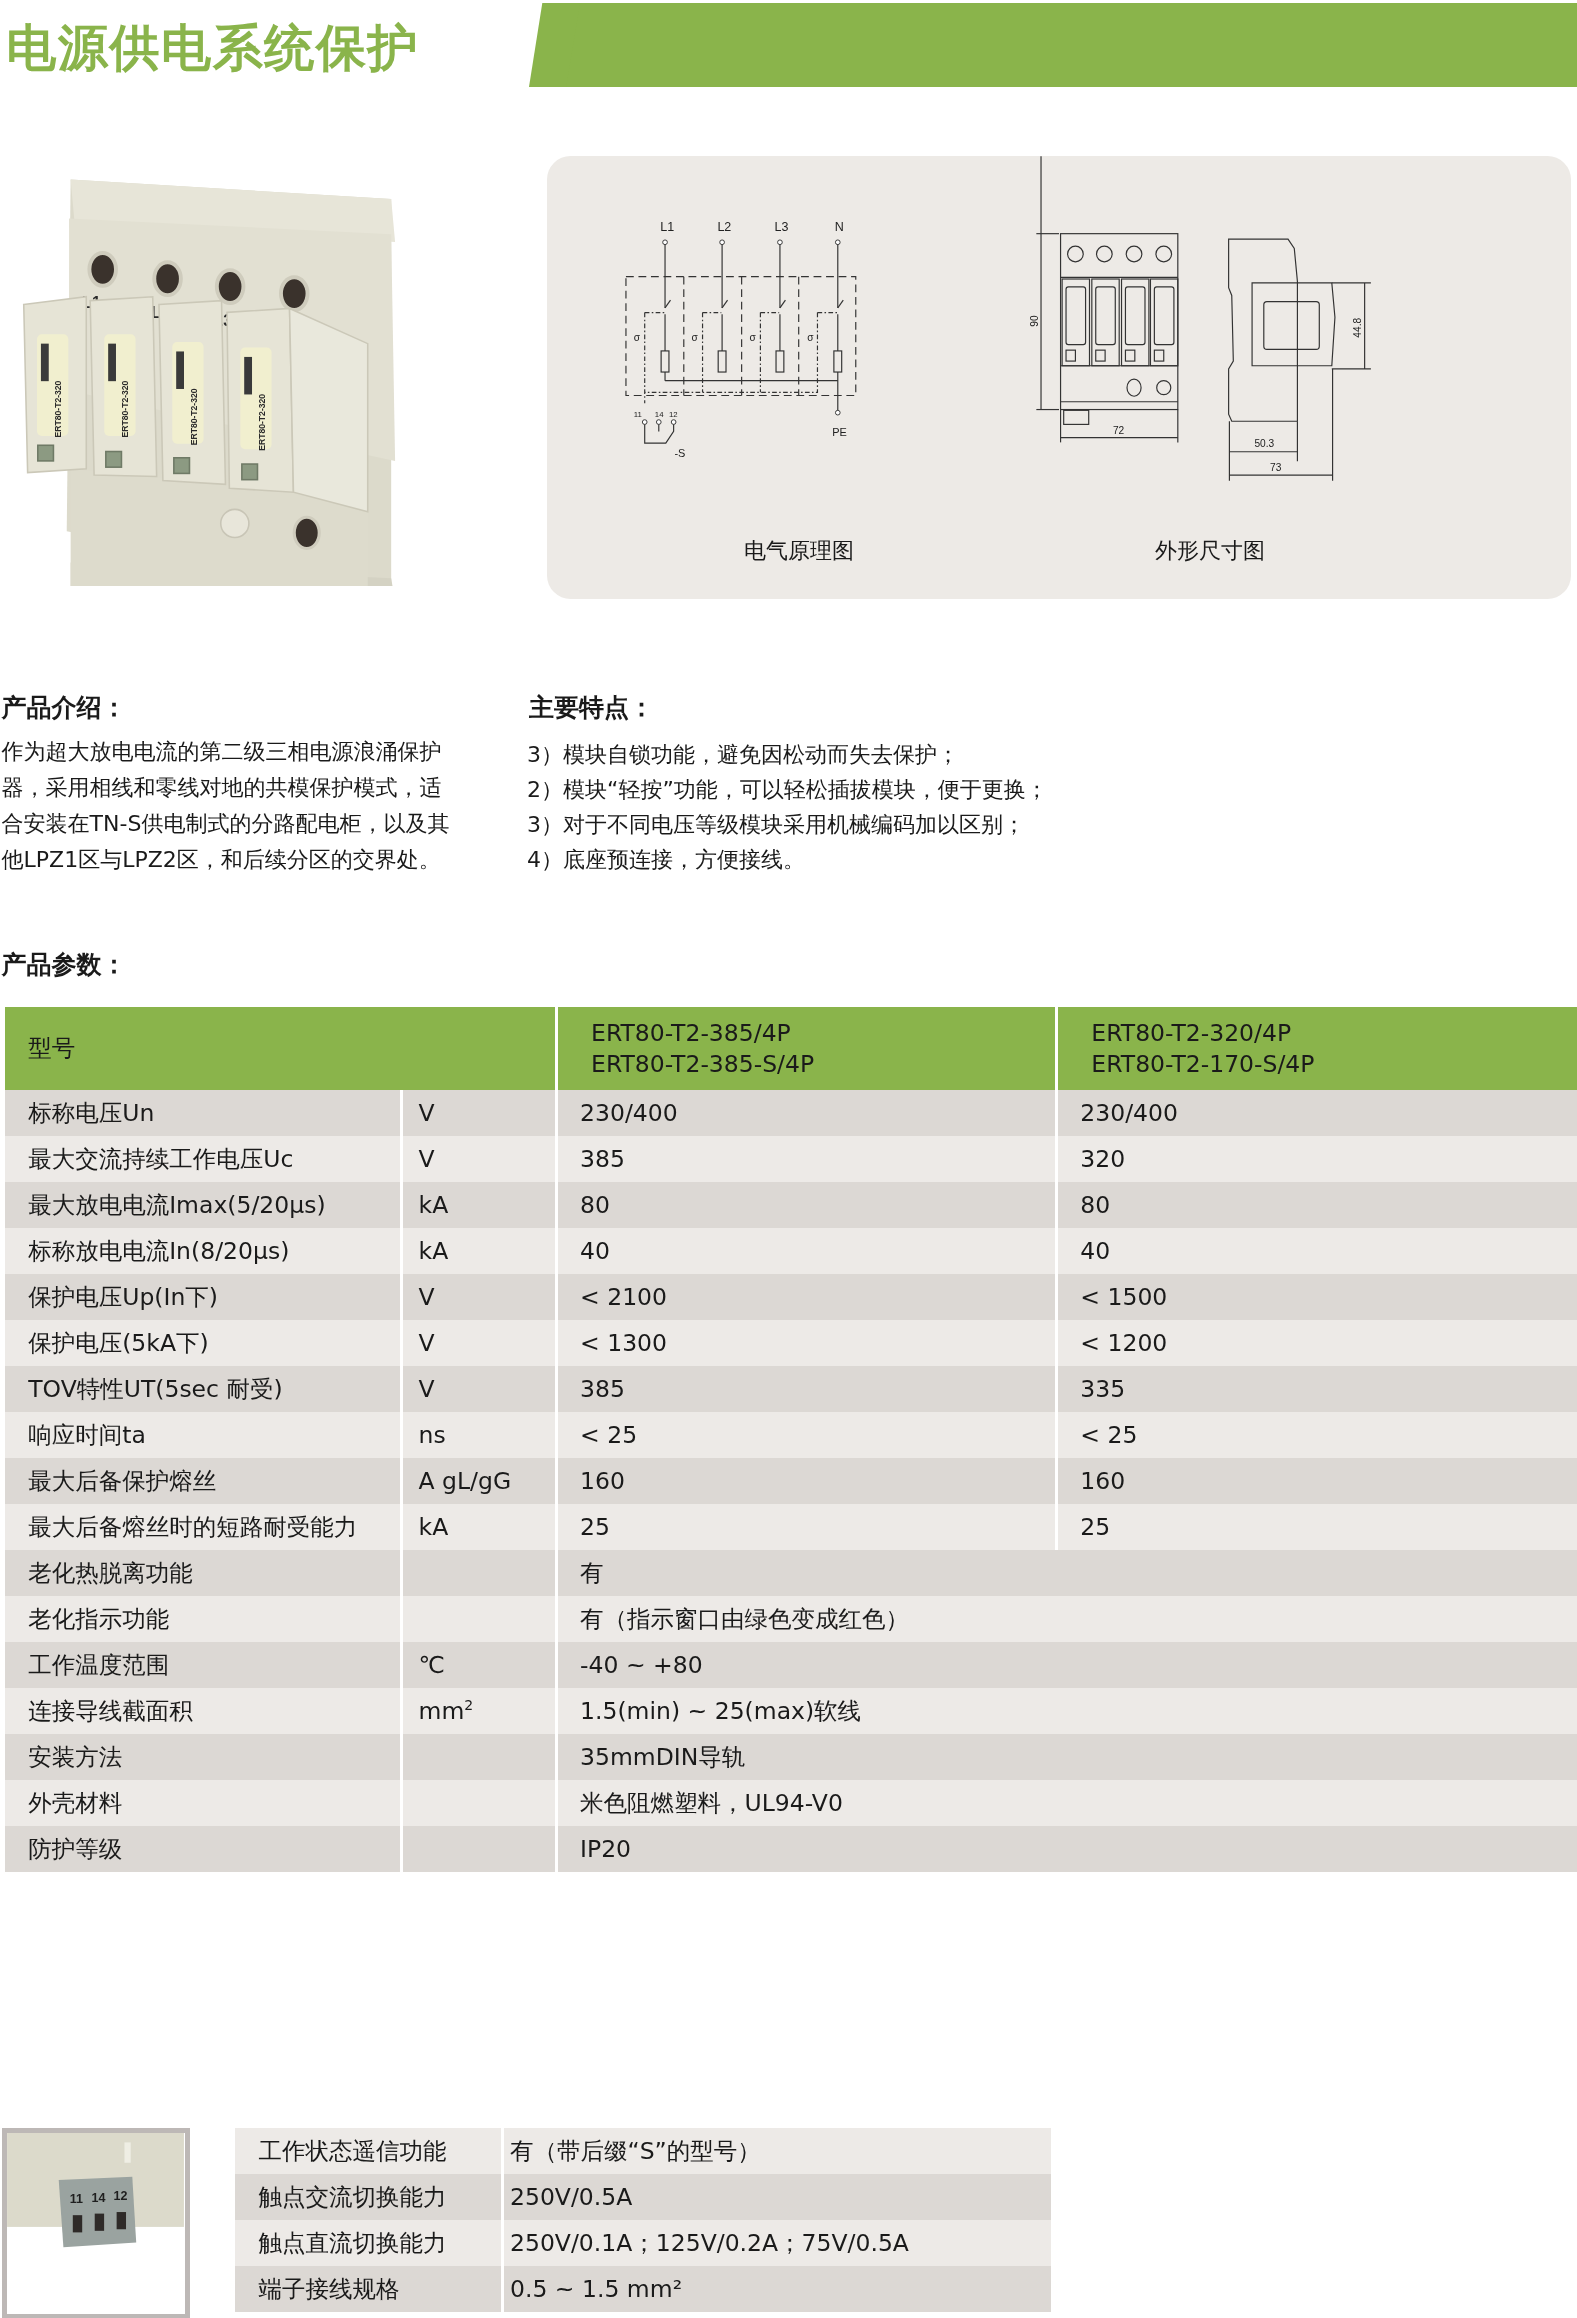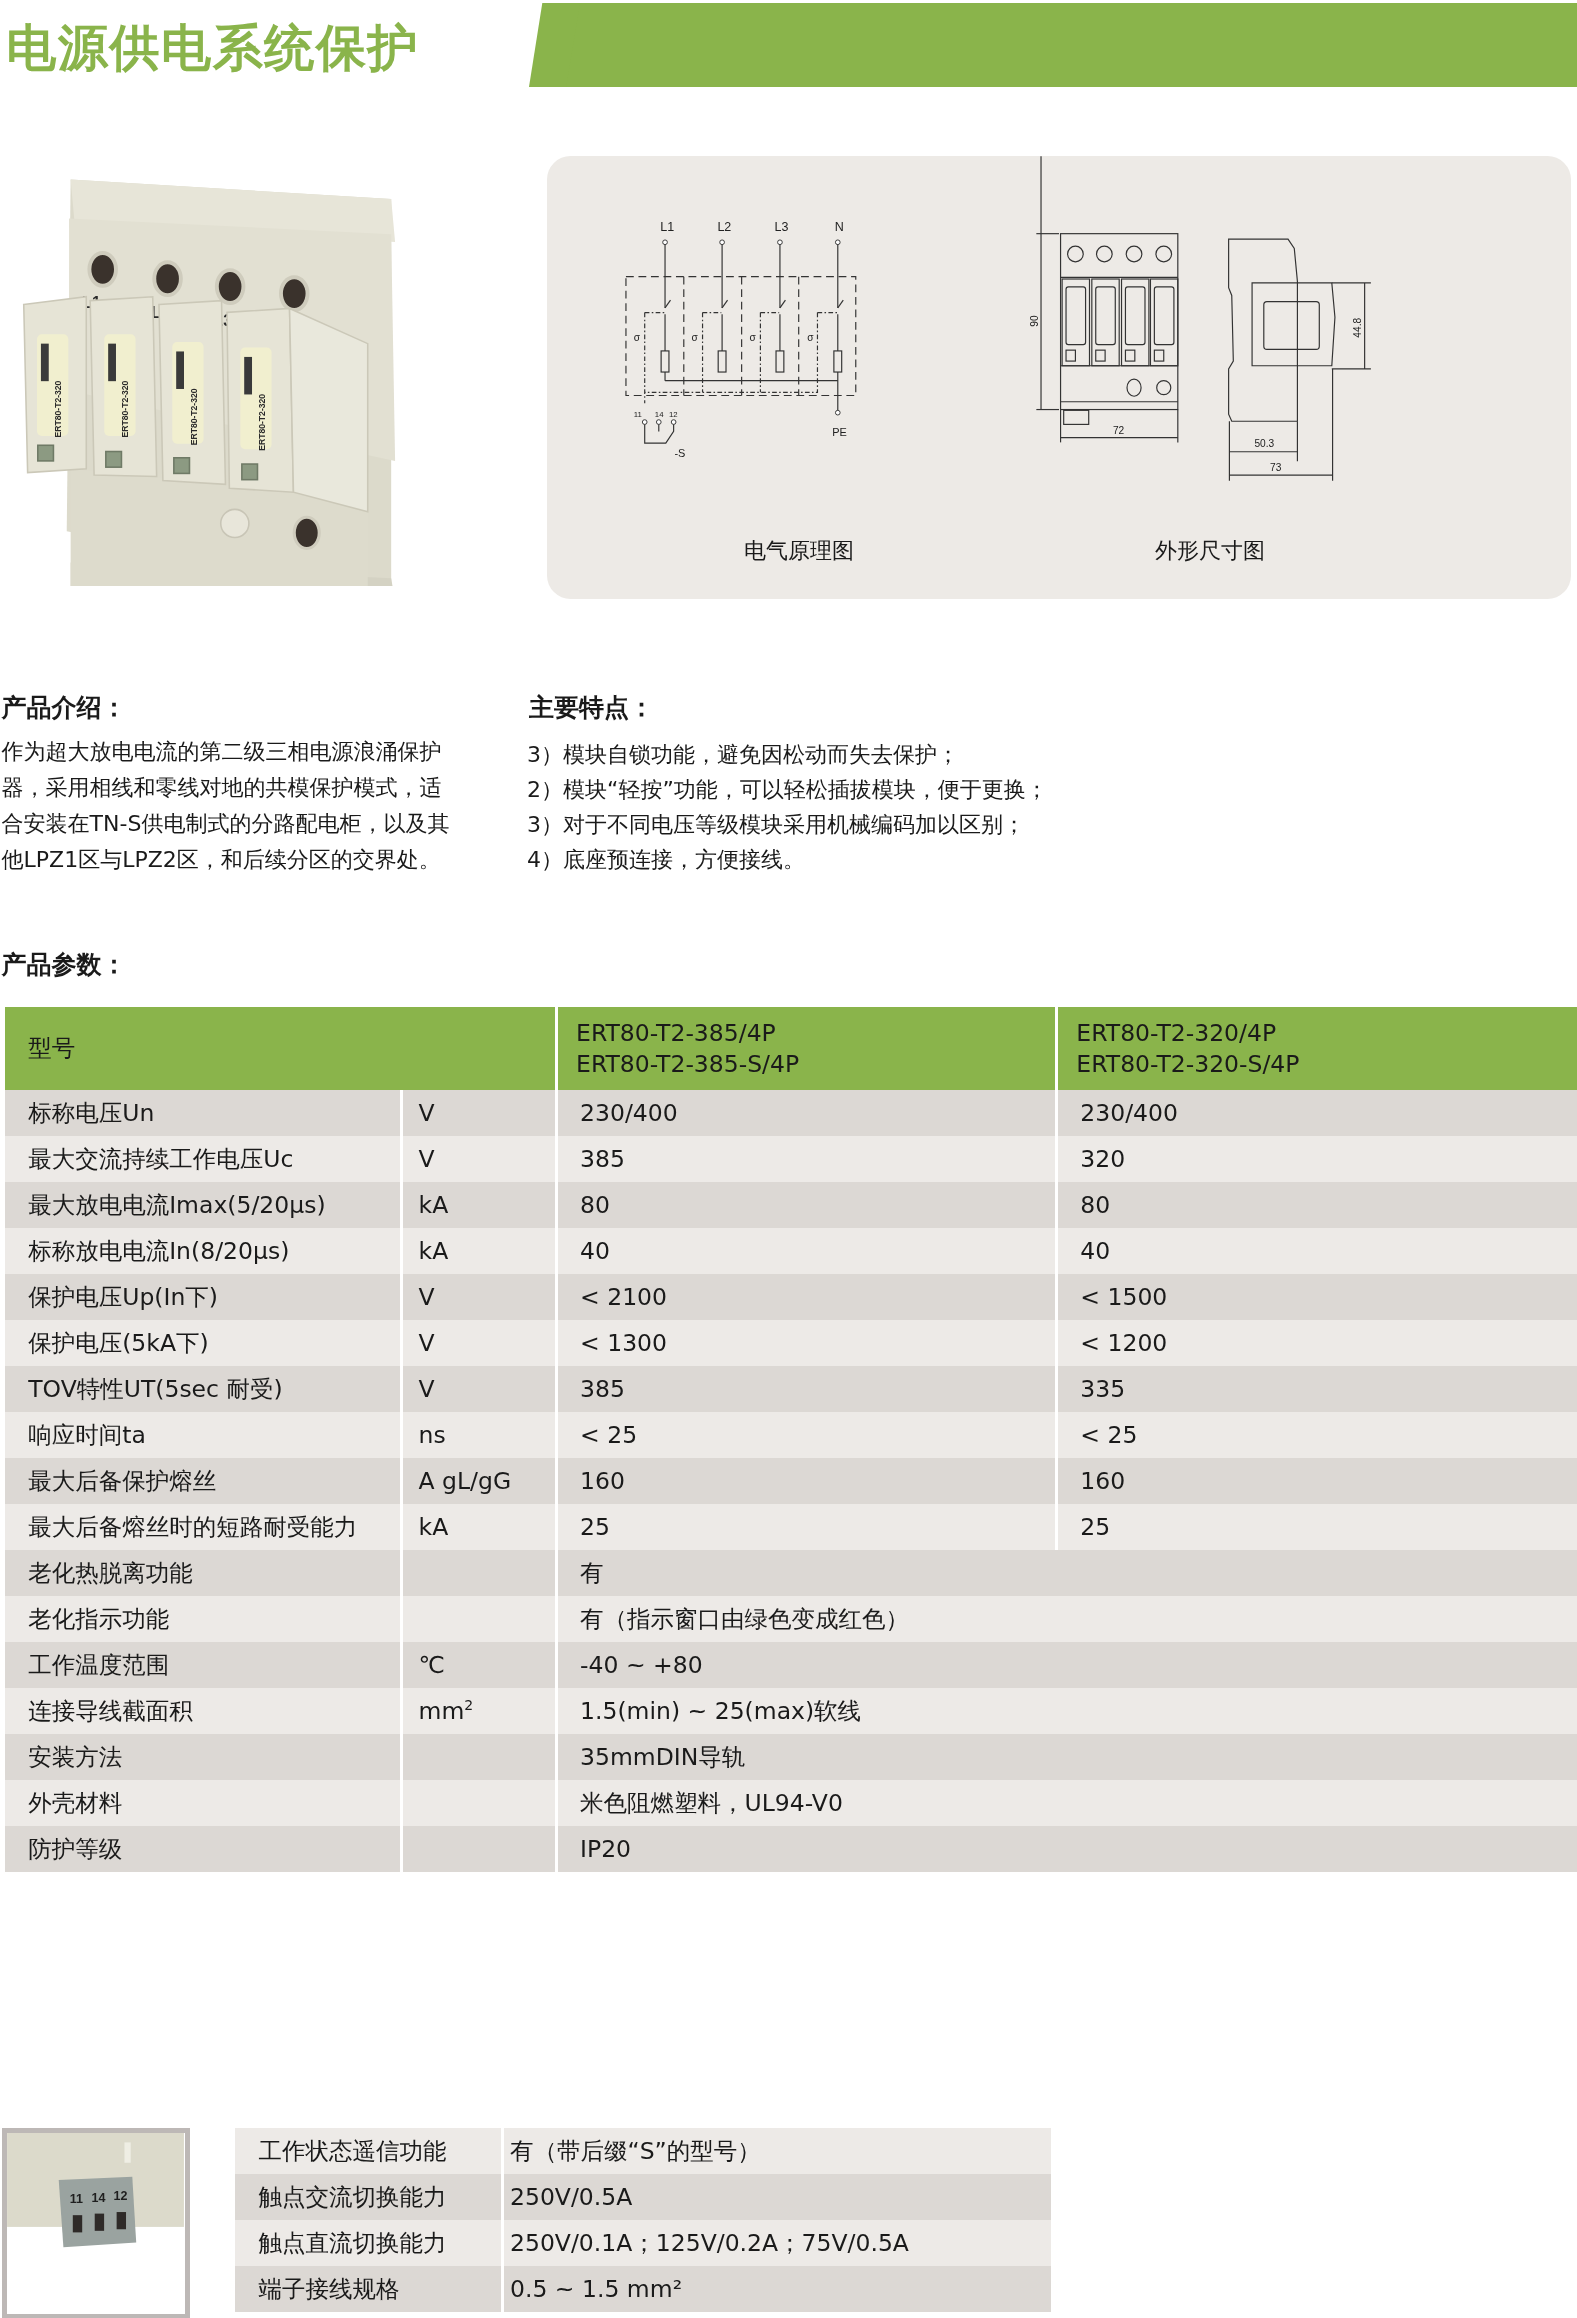--- a/index.html
+++ b/index.html
@@ -62,21 +62,21 @@
       border-collapse: separate; border-spacing: 0;
       font-size: 23.5px; color: #1a1a1a;
     }
     .spec-table td, .spec-table th {
       padding: 0 0 0 23.5px; text-align: left; font-weight: normal; vertical-align: middle;
     }
     .spec-table thead th {
       background: #8ab44b; height: 83px; line-height: 31px;
     }
     .spec-table thead th.h-model { padding-left: 23.5px; }
-    .spec-table thead th.h-col1, .spec-table thead th.h-col2 { padding-left: 18px; border-left: 3.1px solid #ffffff; }
+    .spec-table thead th.h-col1, .spec-table thead th.h-col2 { padding-left: 33px; border-left: 3.1px solid #ffffff; }
     .spec-table tbody tr { height: 46px; }
     .spec-table tbody tr.odd td { background: #dcd8d4; }
     .spec-table tbody tr.even td { background: #edeae7; }
     .spec-table td.c-unit { border-left: 3.1px solid #ffffff; padding-left: 15.6px; }
     .spec-table td.c-v1 { border-left: 3.1px solid #ffffff; padding-left: 22px; }
     .spec-table td.c-v2 { border-left: 3.1px solid #ffffff; padding-left: 22px; }
     .col-param { width: 395px; }
     .col-unit { width: 155px; }
     .col-v1 { width: 500px; }
     .col-v2 { width: 522px; }
@@ -309,21 +309,21 @@
   </colgroup>
   <thead>
     <tr>
       <th class="h-model" colspan="2">型号</th>
       <th class="h-col1">
         <div>ERT80-T2-385/4P</div>
         <div>ERT80-T2-385-S/4P</div>
       </th>
       <th class="h-col2">
         <div>ERT80-T2-320/4P</div>
-        <div>ERT80-T2-320-S/4P</div>
+        <div>ERT80-T2-170-S/4P</div>
       </th>
     </tr>
   </thead>
   <tbody>
     <tr class="odd">
       <td>标称电压Un</td>
       <td class="c-unit">V</td>
       <td class="c-v1">230/400</td>
       <td class="c-v2">230/400</td>
     </tr>

